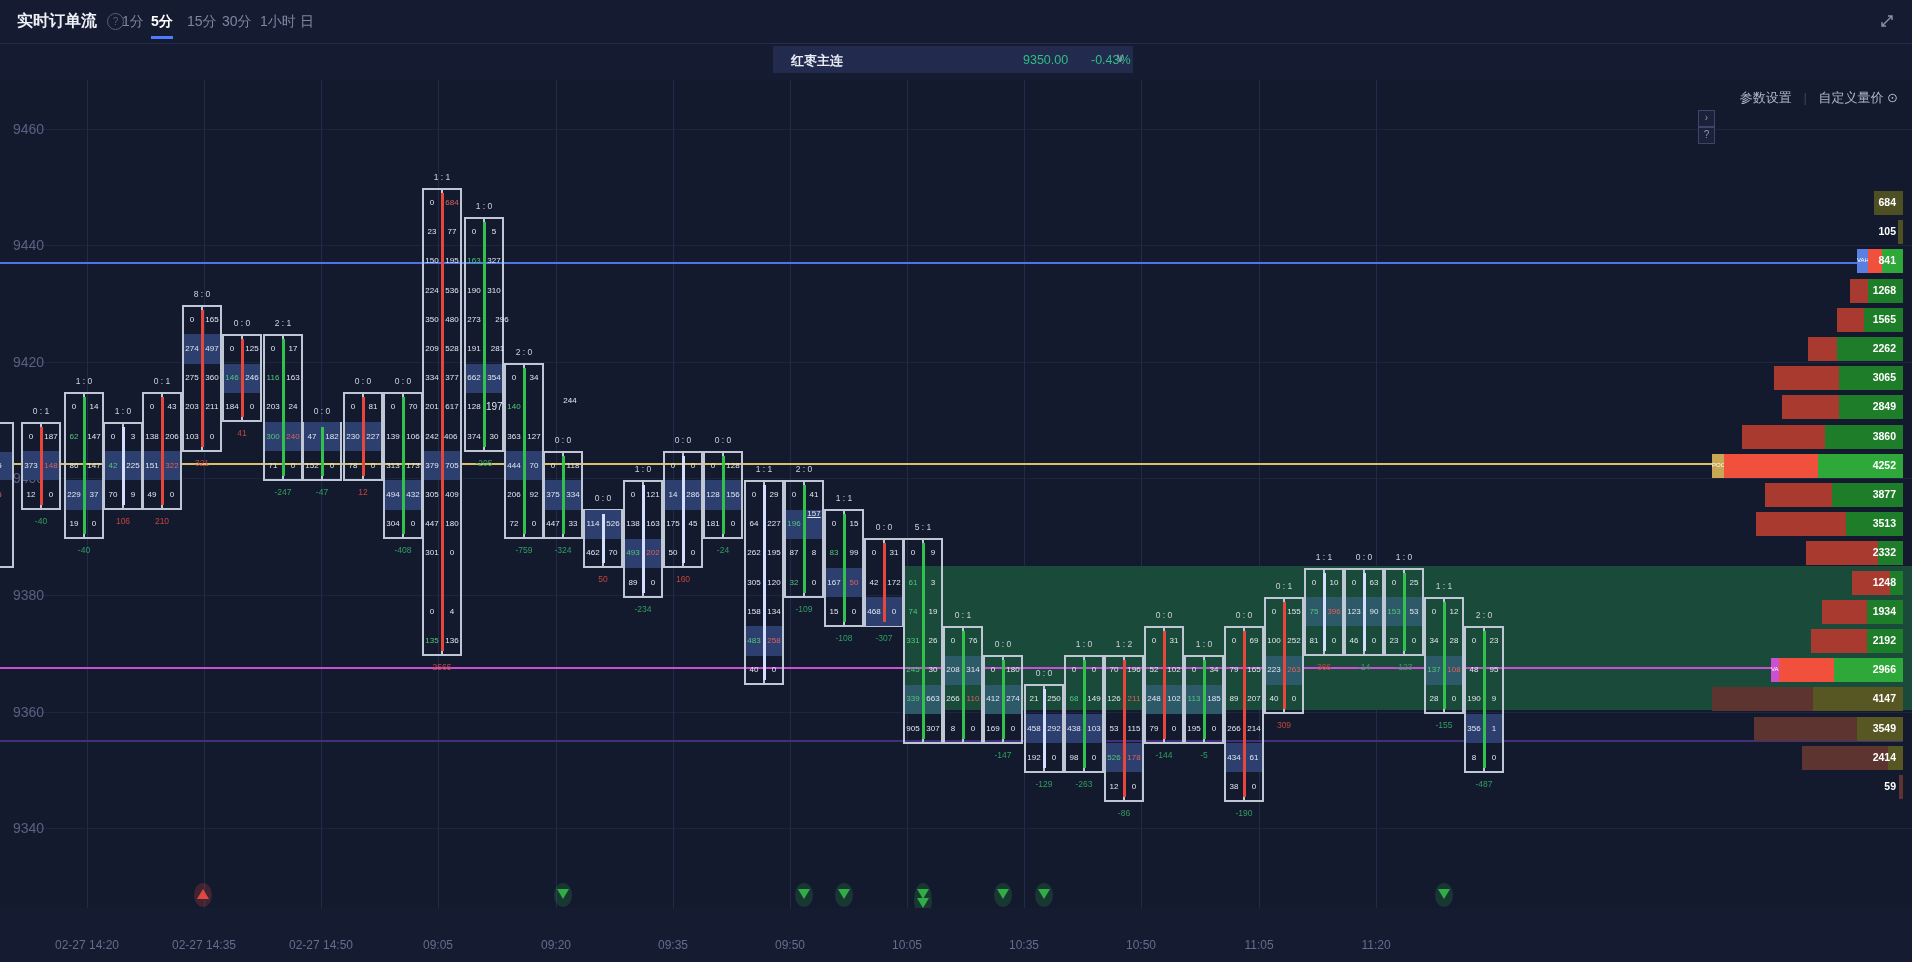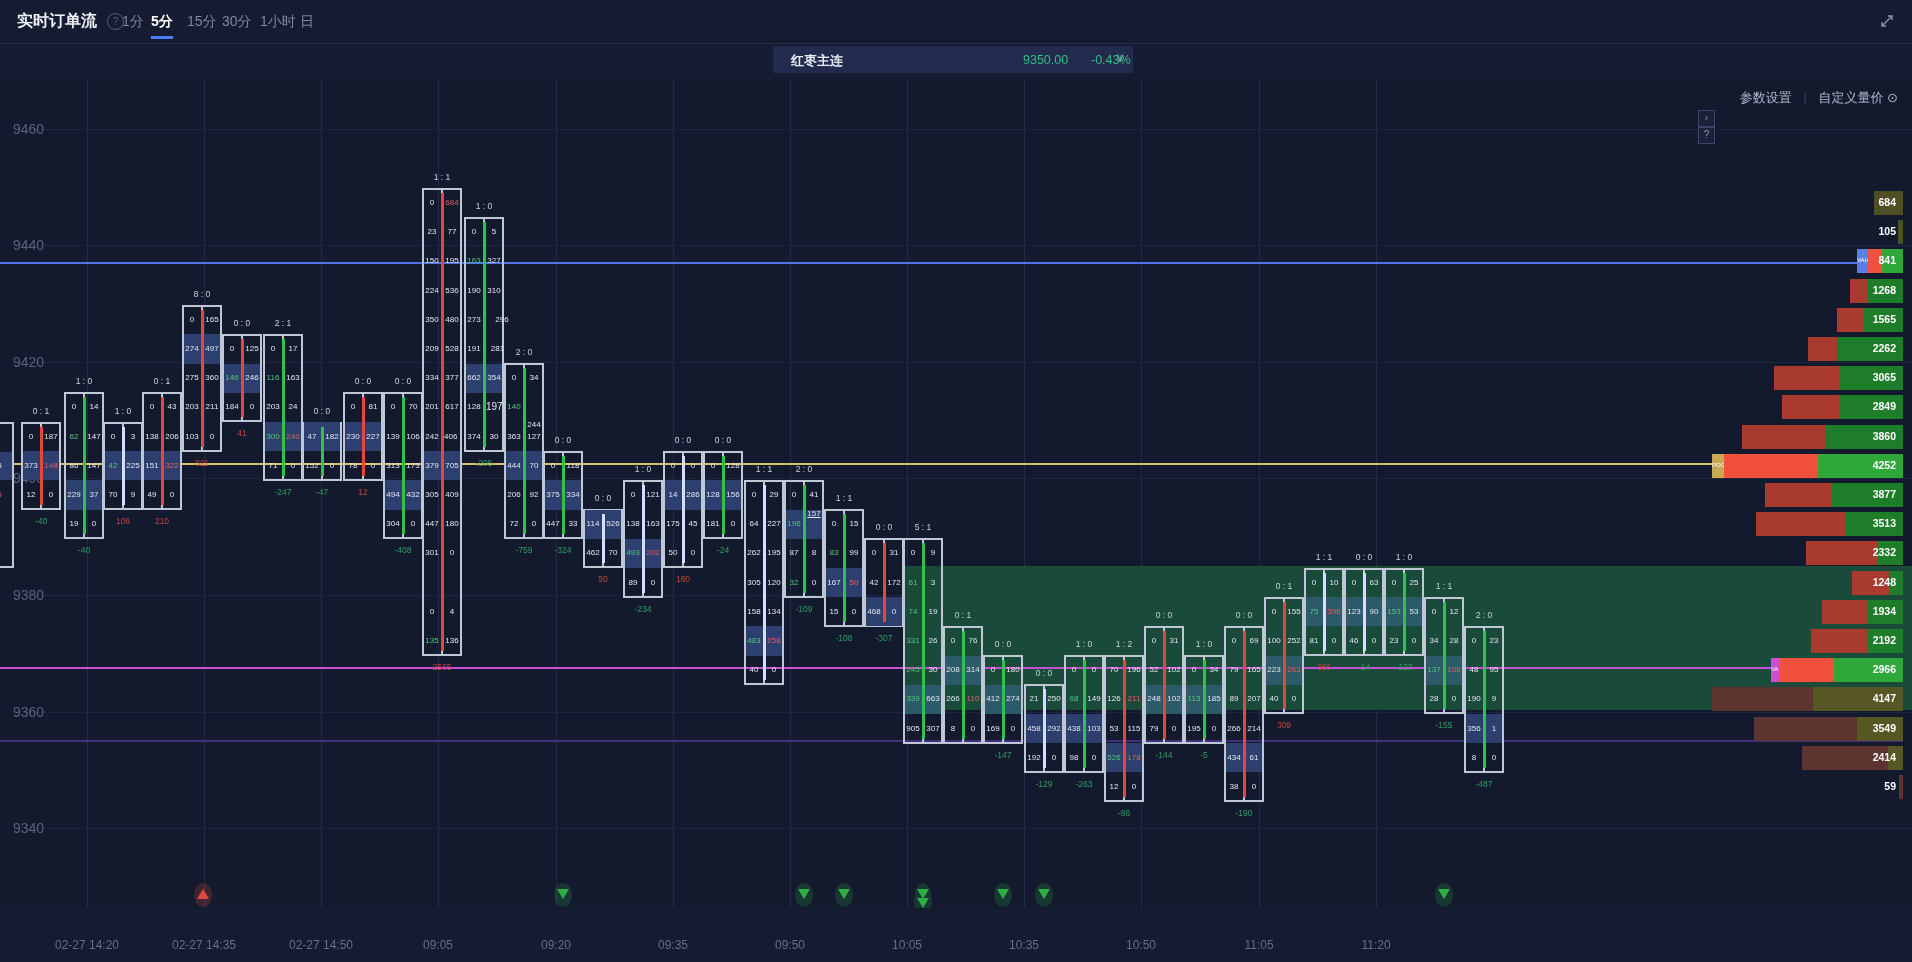--- a/index.html
+++ b/index.html
@@ -299,21 +299,21 @@
       <div style="position: absolute; left: 466px; top: 342.6px; width: 16px; height: 28px; line-height: 28px; text-align: center; font-size: 8px; color: rgb(226, 230, 239);">374</div>
       <div style="position: absolute; left: 486px; top: 342.6px; width: 16px; height: 28px; line-height: 28px; text-align: center; font-size: 8px; color: rgb(226, 230, 239);">30</div>
       <div style="position: absolute; left: 482.5px; top: 142.2px; width: 3px; height: 224.4px; background: rgb(48, 194, 77);"></div>
       <div style="position: absolute; left: 454px; top: 121.2px; width: 60px; text-align: center; font-size: 8.5px; color: rgb(204, 210, 223); white-space: nowrap;">1 : 0</div>
       <div style="position: absolute; left: 454px; top: 377.6px; width: 60px; text-align: center; font-size: 8.5px; color: rgb(47, 158, 95);">-205</div>
       <div style="position: absolute; left: 504px; top: 283.2px; width: 40px; height: 176px; border: 2px solid rgb(191, 198, 212); box-sizing: border-box;"></div>
       <div style="position: absolute; left: 523px; top: 285.2px; width: 2px; height: 172px; background: rgb(191, 198, 212);"></div>
       <div style="position: absolute; left: 506px; top: 284.2px; width: 16px; height: 28px; line-height: 28px; text-align: center; font-size: 8px; color: rgb(226, 230, 239);">0</div>
       <div style="position: absolute; left: 526px; top: 284.2px; width: 16px; height: 28px; line-height: 28px; text-align: center; font-size: 8px; color: rgb(226, 230, 239);">34</div>
       <div style="position: absolute; left: 506px; top: 313.4px; width: 16px; height: 28px; line-height: 28px; text-align: center; font-size: 8px; color: rgb(82, 199, 122);">140</div>
-      <div style="position: absolute; left: 526px; top: 331px; width: 16px; height: 28px; line-height: 28px; text-align: center; font-size: 8px; color: rgb(226, 230, 239);">244</div>
+      <div style="position: absolute; left: 526px; top: 307px; width: 16px; height: 28px; line-height: 28px; text-align: center; font-size: 8px; color: rgb(226, 230, 239); padding-left: 36px;">244</div>
       <div style="position: absolute; left: 506px; top: 342.6px; width: 16px; height: 28px; line-height: 28px; text-align: center; font-size: 8px; color: rgb(226, 230, 239);">363</div>
       <div style="position: absolute; left: 526px; top: 342.6px; width: 16px; height: 28px; line-height: 28px; text-align: center; font-size: 8px; color: rgb(226, 230, 239);">127</div>
       <div style="position: absolute; left: 506px; top: 371.2px; width: 36px; height: 29.2px; background: rgb(44, 63, 110);"></div>
       <div style="position: absolute; left: 506px; top: 371.8px; width: 16px; height: 28px; line-height: 28px; text-align: center; font-size: 8px; color: rgb(226, 230, 239);">444</div>
       <div style="position: absolute; left: 526px; top: 371.8px; width: 16px; height: 28px; line-height: 28px; text-align: center; font-size: 8px; color: rgb(226, 230, 239);">70</div>
       <div style="position: absolute; left: 506px; top: 401px; width: 16px; height: 28px; line-height: 28px; text-align: center; font-size: 8px; color: rgb(226, 230, 239);">206</div>
       <div style="position: absolute; left: 526px; top: 401px; width: 16px; height: 28px; line-height: 28px; text-align: center; font-size: 8px; color: rgb(226, 230, 239);">92</div>
       <div style="position: absolute; left: 506px; top: 430.2px; width: 16px; height: 28px; line-height: 28px; text-align: center; font-size: 8px; color: rgb(226, 230, 239);">72</div>
       <div style="position: absolute; left: 526px; top: 430.2px; width: 16px; height: 28px; line-height: 28px; text-align: center; font-size: 8px; color: rgb(226, 230, 239);">0</div>
       <div style="position: absolute; left: 522.5px; top: 288.2px; width: 3px; height: 166px; background: rgb(48, 194, 77);"></div>

